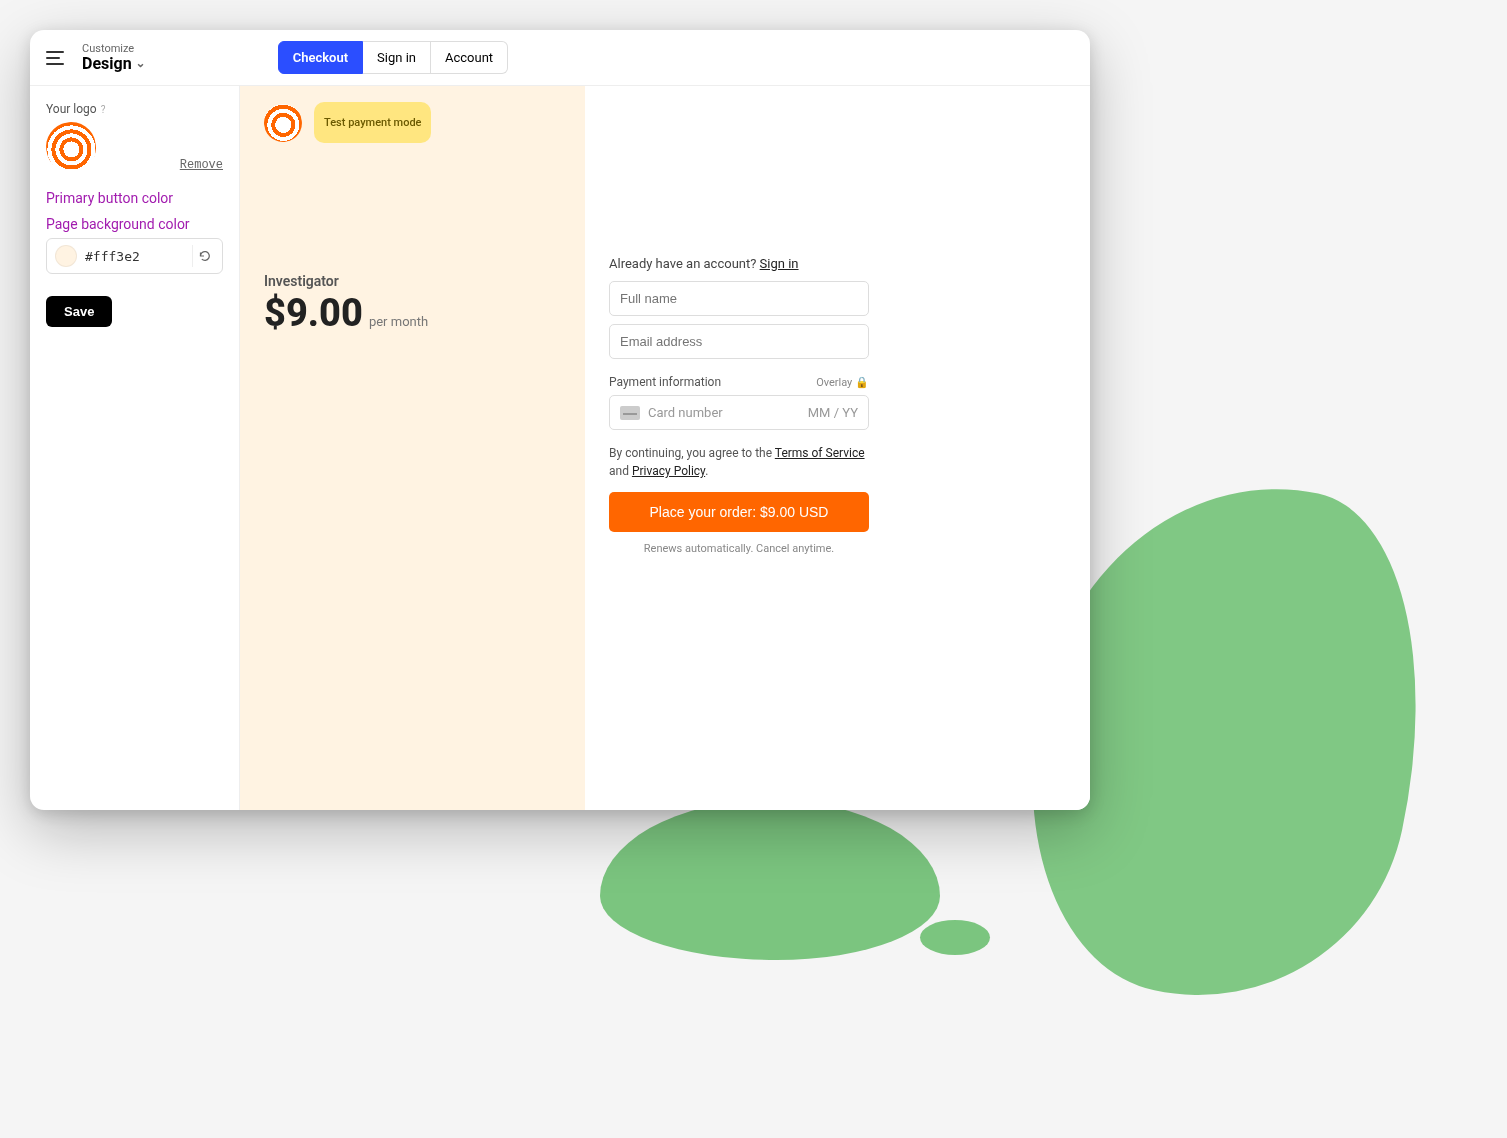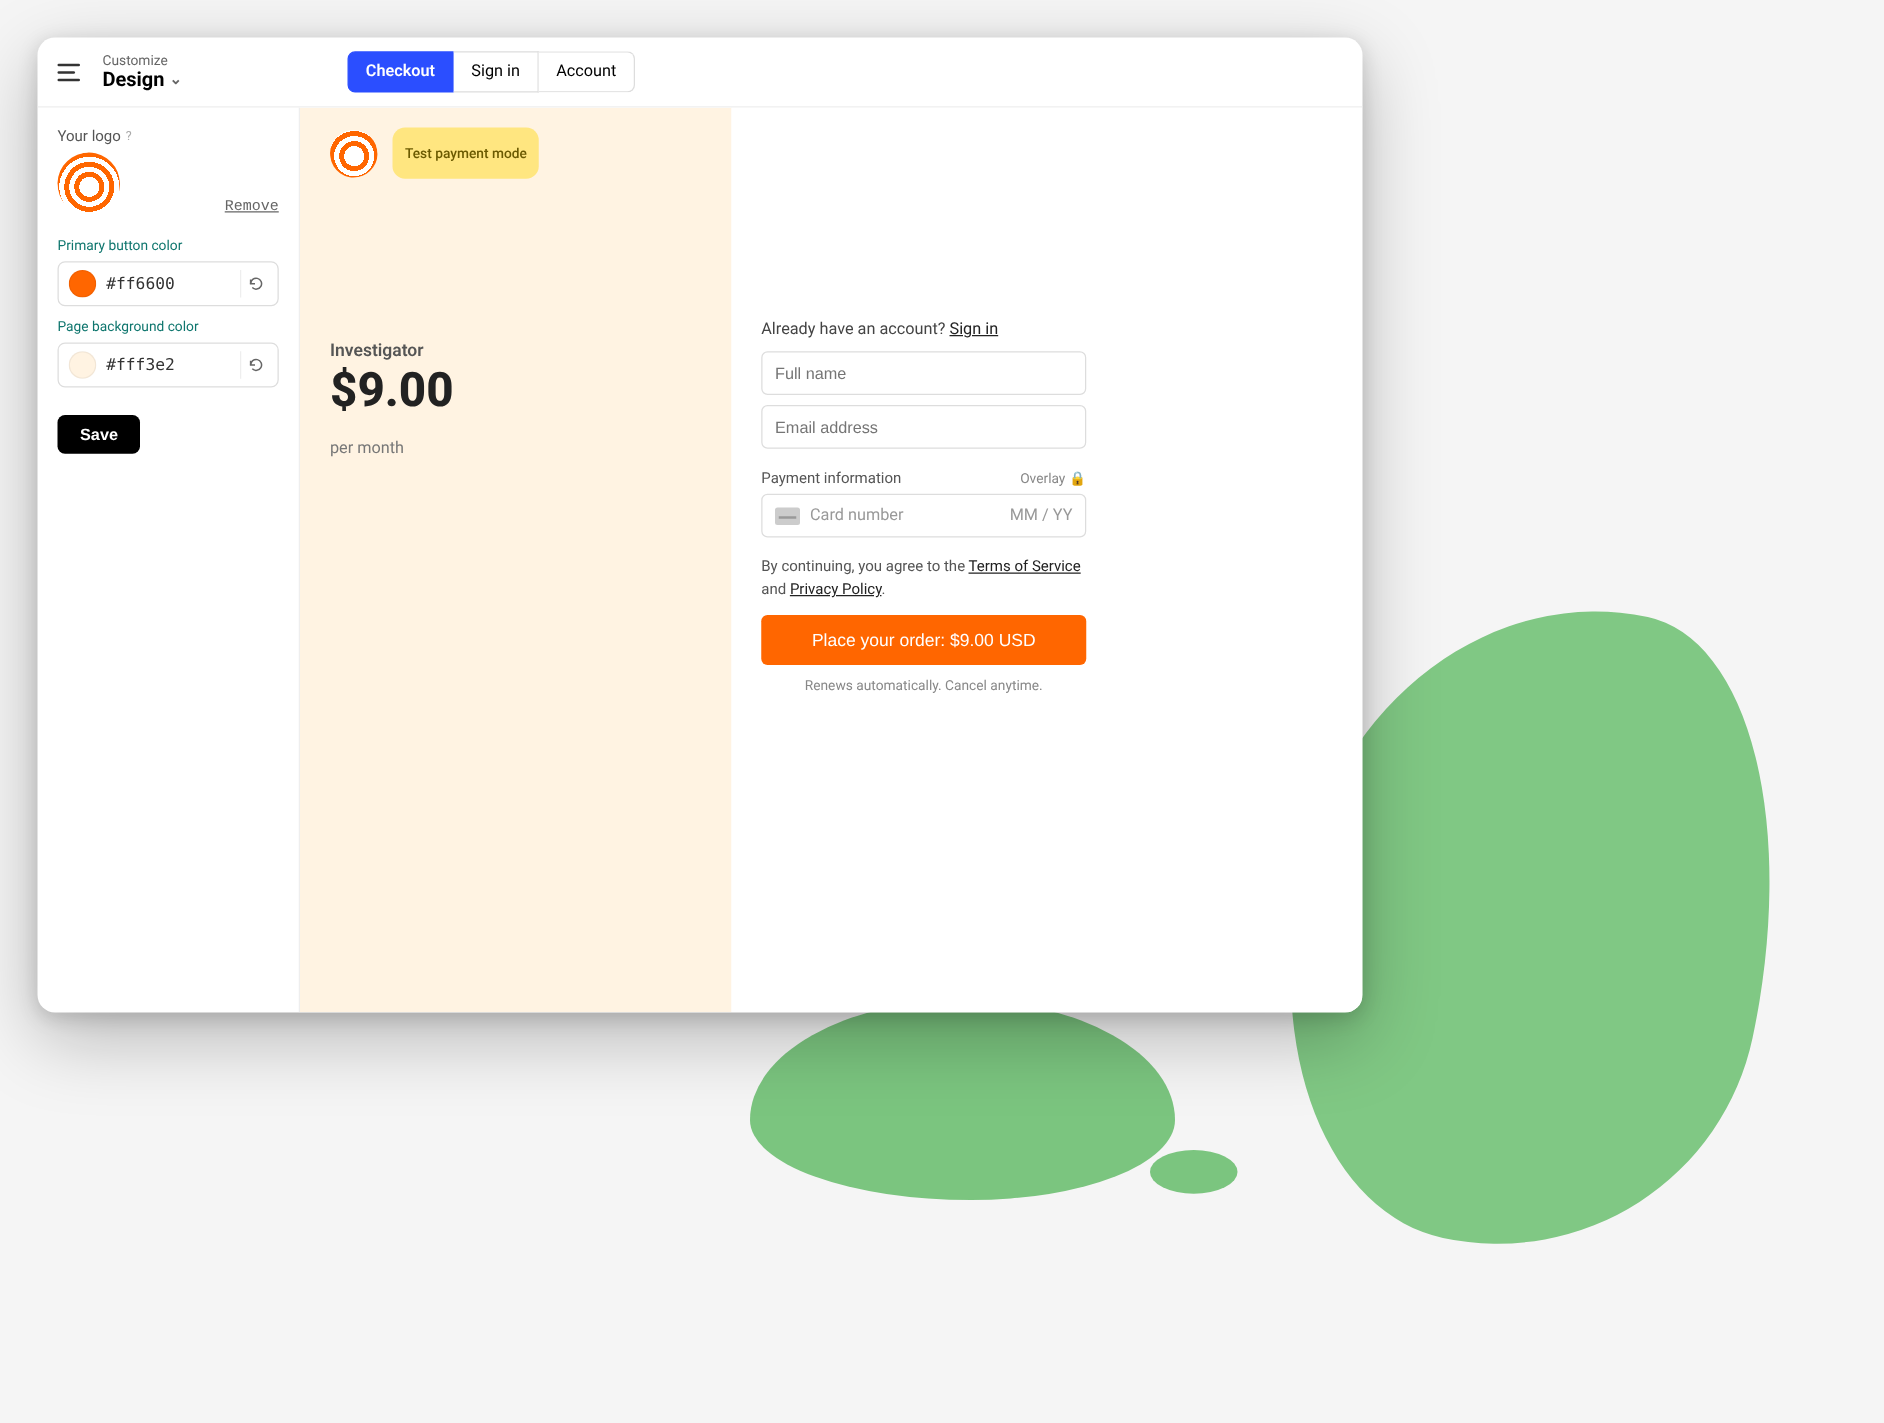--- a/index.html
+++ b/index.html
@@ -148,21 +148,21 @@
   width: 50px; height: 50px;
   border-radius: 50%;
   position: relative;
   background: radial-gradient(circle at 50% 55%, #fff 0 4px, transparent 5px),
               repeating-radial-gradient(circle at 50% 55%, #ff6600 0 4px, #fff 4px 8px);
   transform: rotate(-10deg);
 }
 .logo-block { display:flex; align-items:flex-end; justify-content:space-between; margin-bottom:18px;font-family:Liberation Mono, monospace;}
 .remove-link { font-size:12px; color:#666; text-decoration:underline; cursor:pointer;}
 
-.field-label { font-size:11px; color:#0f766e; margin-bottom:6px; margin-top:10px;}
+.field-label { font-size:14px; color:#a21caf; margin-bottom:6px; margin-top:10px;}
 .color-input {
   display:flex; align-items:center;
   border:1px solid #ddd; border-radius:6px;
   padding:6px 8px; gap:8px;
   font-family: ui-monospace, Menlo, monospace;
   font-size:13px;
 }
 .swatch { width:22px; height:22px; border-radius:50%; border:1px solid rgba(0,0,0,0.05);}
 .color-text { flex:1; }
 .reset-btn { width:22px; height:22px; border-left:1px solid #eee; display:flex; align-items:center; justify-content:center; cursor:pointer; color:#666;}
@@ -197,21 +197,21 @@
 .test-badge {
   background: #ffe680;
   color: #6b5a00;
   font-size: 11px;
   padding: 14px 10px;
   border-radius: 10px;
   font-weight: 500;
 }
 .product-block { margin-top: 130px; }
 .product-name { font-size: 14px; color:#555; font-weight:600; margin-bottom:2px;}
-.price-row { display:flex; align-items:baseline; gap:16px;flex-direction:column;}
+.price-row { display:flex; align-items:baseline; gap:6px;}
 .price { font-size: 38px; font-weight: 800; color:#222;}
 .period { font-size: 13px; color:#777;}
 
 .preview-right {
   flex:1;
   background:#fff;
   padding: 16px 24px;
   display:flex;
   flex-direction:column;
 }
@@ -291,30 +291,20 @@
       <div class="label-row">
         <span>Your logo</span>
         <span class="info-dot">?</span>
       </div>
       <div class="logo-block">
         <div class="logo-swirl"></div>
         <span class="remove-link">Remove</span>
       </div>
 
       <div class="field-label">Primary button color</div>
-      <div class="color-input">
-        <div class="swatch" style="background:#ff6600"></div>
-        <span class="color-text">#ff6600</span>
-        <div class="reset-btn">
-          <svg viewBox="0 0 16 16">
-              <path d="M4 8a5 5 0 1 1 1.5 3.5" fill="none" stroke="currentColor" stroke-width="1.4"></path>
-              <path d="M4 4v4h4" fill="none" stroke="currentColor" stroke-width="1.4"></path>
-            </svg>
-        </div>
-      </div>
 
       <div class="field-label">Page background color</div>
       <div class="color-input">
         <div class="swatch" style="background:#fff3e2"></div>
         <span class="color-text">#fff3e2</span>
         <div class="reset-btn">
           <svg viewBox="0 0 16 16">
               <path d="M4 8a5 5 0 1 1 1.5 3.5" fill="none" stroke="currentColor" stroke-width="1.4"></path>
               <path d="M4 4v4h4" fill="none" stroke="currentColor" stroke-width="1.4"></path>
             </svg>

